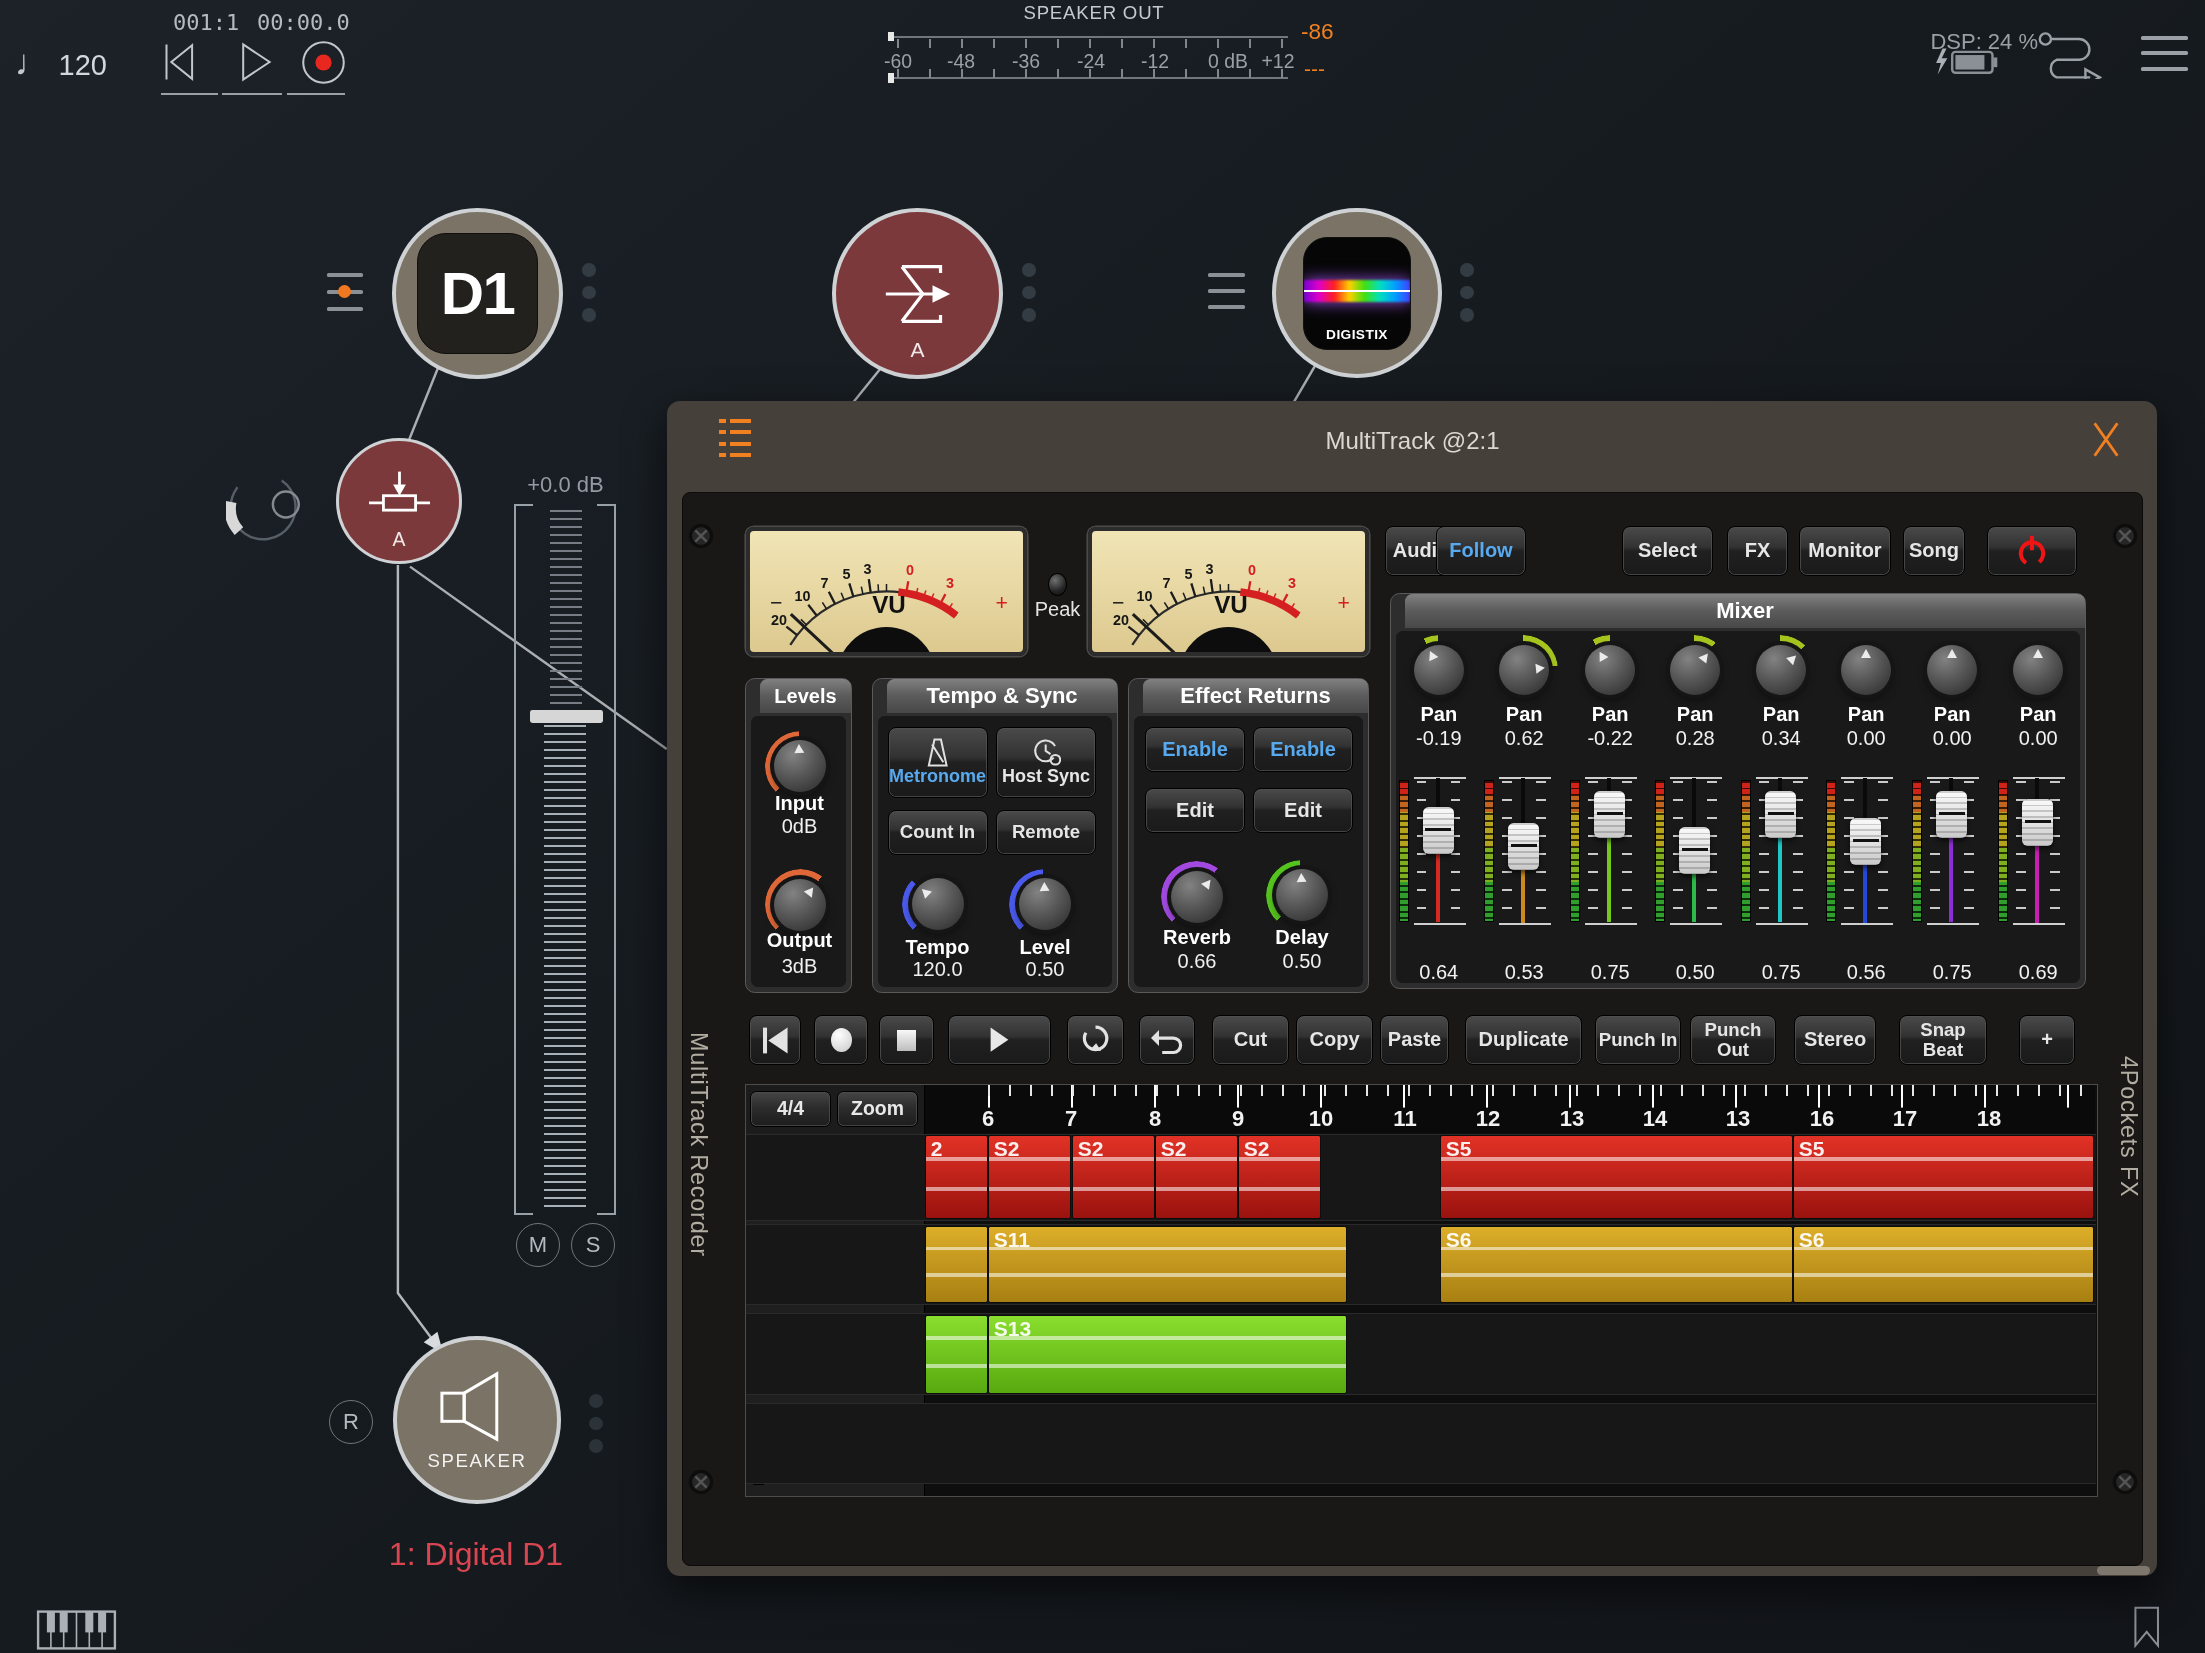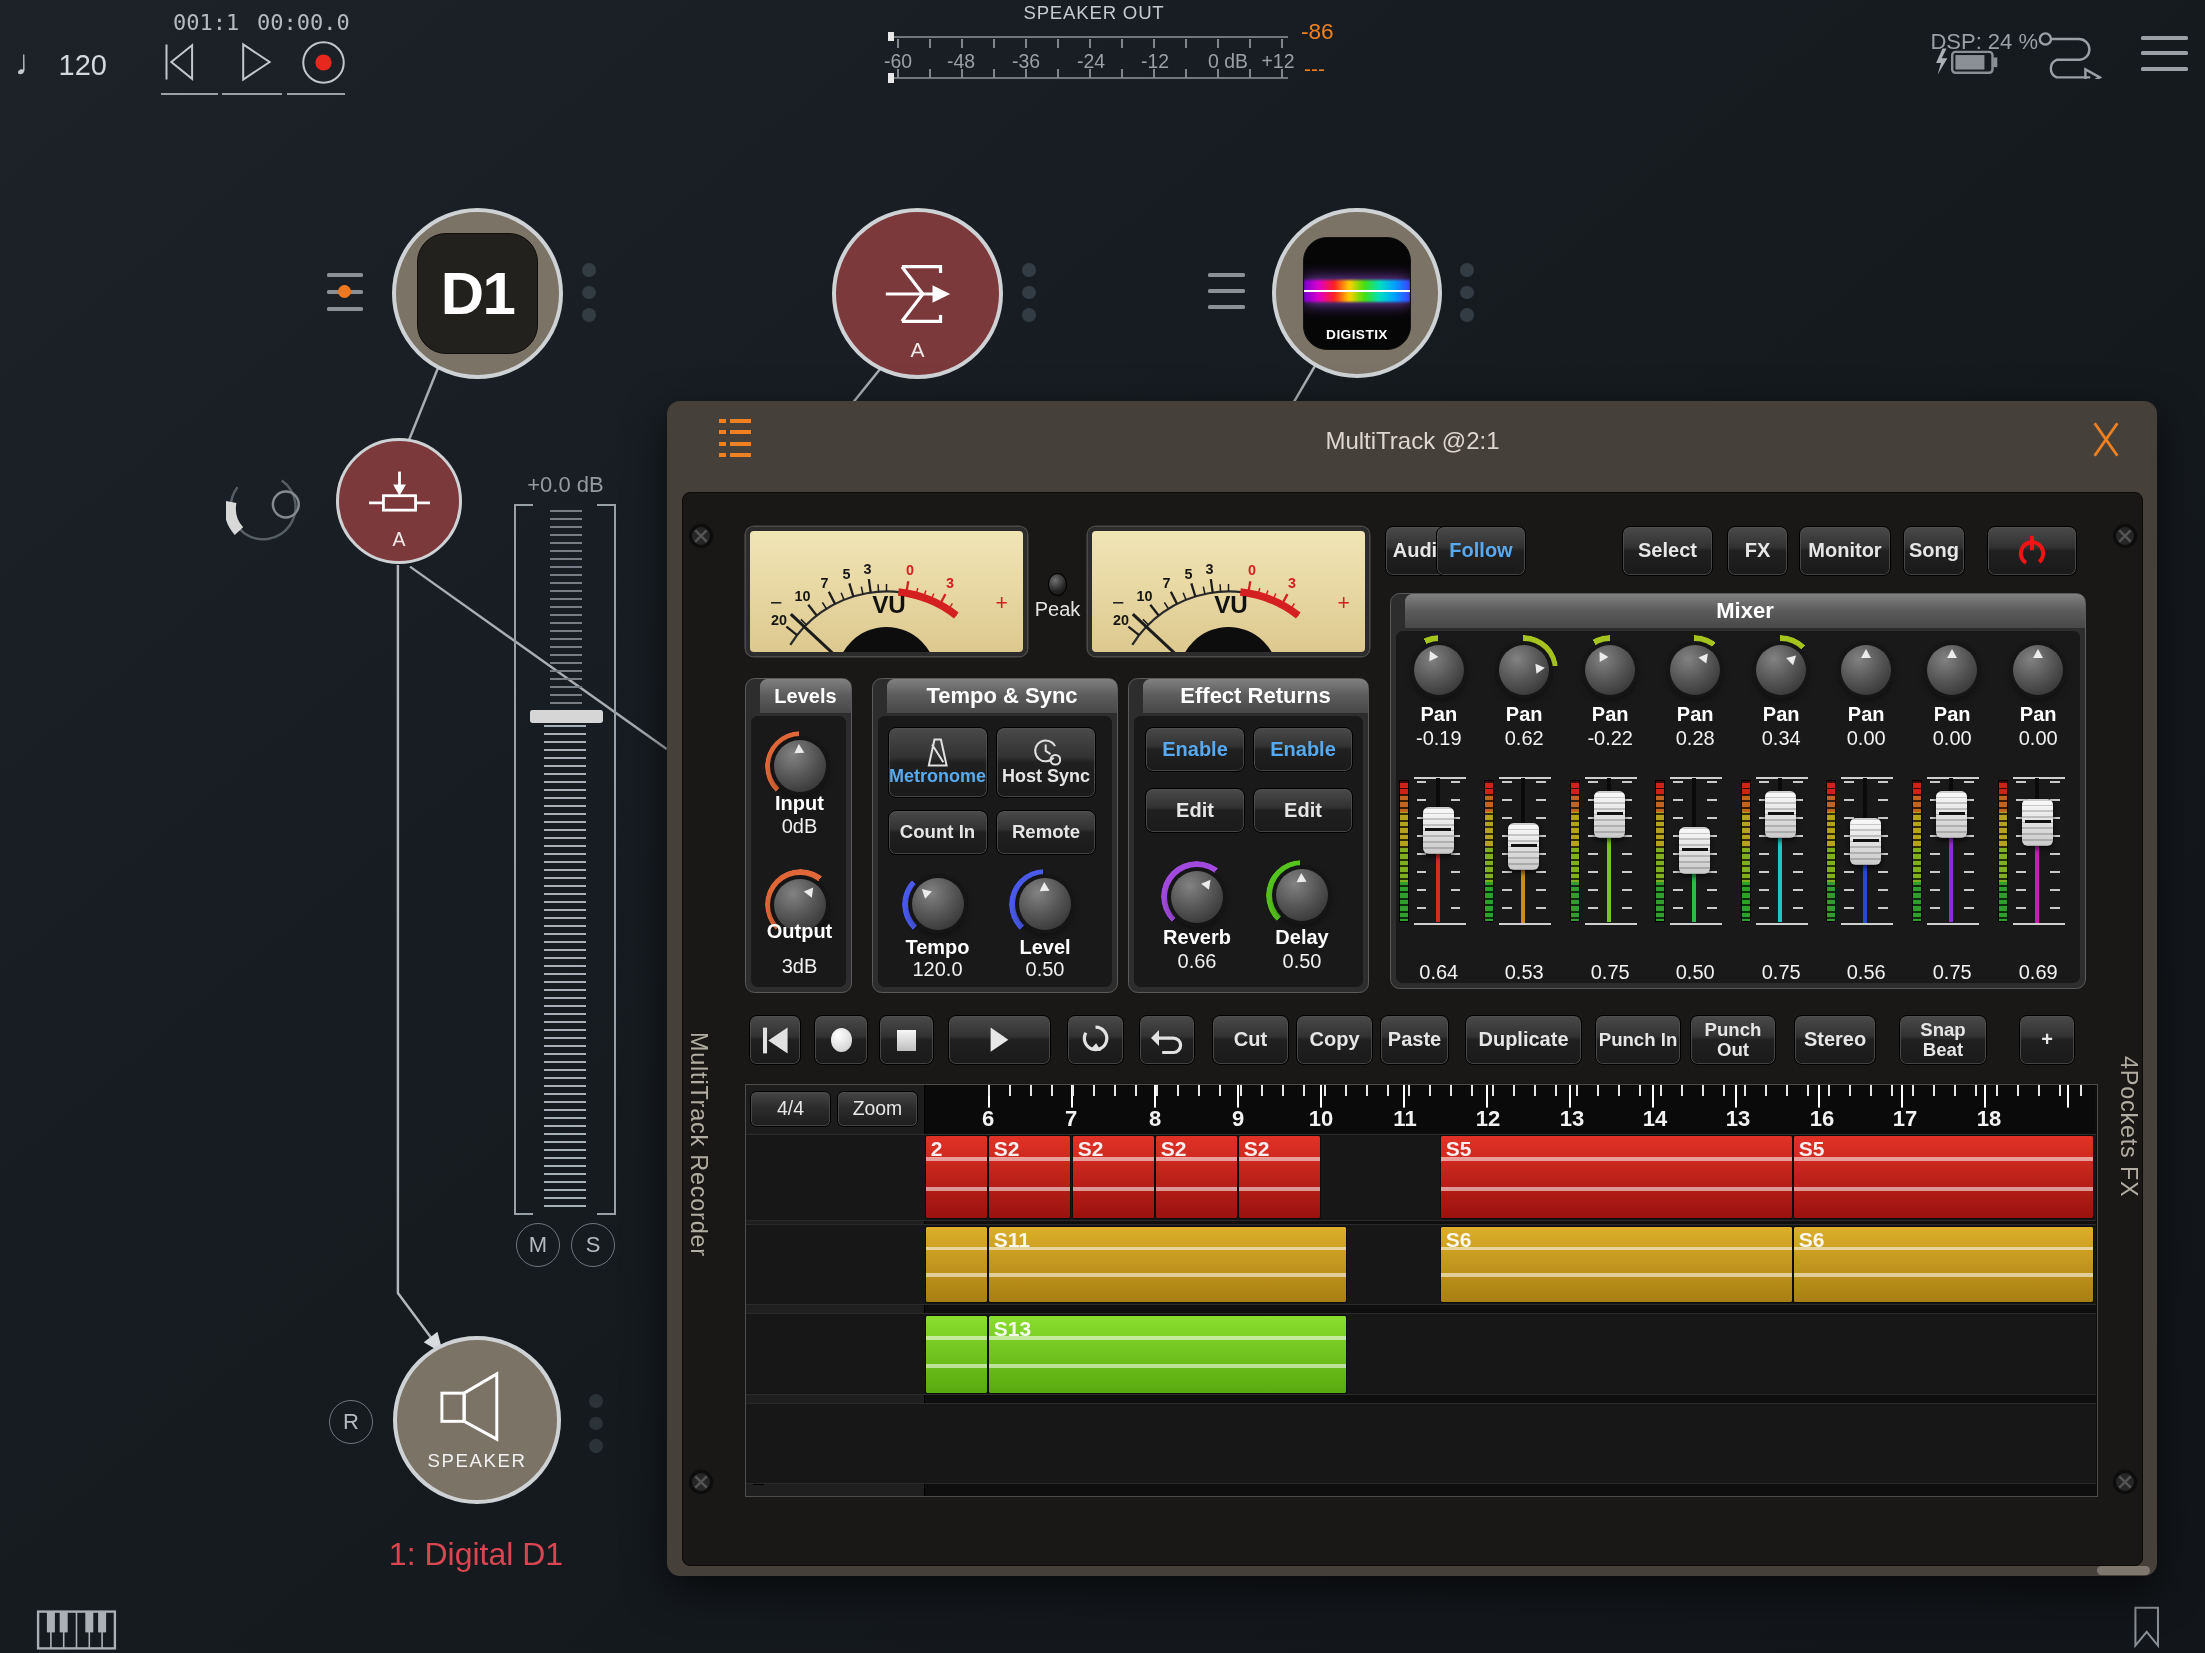--- a/index.html
+++ b/index.html
@@ -17,21 +17,21 @@
 .appicon{width:121px;height:121px;border-radius:29px;background:#23211d;border:1.6px solid #100f0d;display:flex;align-items:center;justify-content:center}
 .ring-circle{position:absolute;border-radius:50%;border:1.6px solid #6e757c;color:#b4bac0;display:flex;align-items:center;justify-content:center;font-size:22px}
 
 #win{position:absolute;left:667px;top:401px;width:1490px;height:1175px;background:#46403a;border-radius:13px;box-shadow:0 14.5px 40px rgba(0,0,0,.6)}
 #win-inner{position:absolute;left:14.5px;top:91px;width:1461px;height:1074px;background:#1a1816;border:1.6px solid #0c0b0a;border-radius:8px}
 .railtext{position:absolute;writing-mode:vertical-rl;color:#b2ada2;font-size:23.4px;letter-spacing:0.8px;display:flex;align-items:center;justify-content:center}
 .screw{position:absolute;width:26px;height:26px}
 
 .btn{position:absolute;display:flex;align-items:center;justify-content:center;text-align:center;line-height:1.08;background:linear-gradient(#4a4a4a 0%,#323232 42%,#202020 50%,#1a1a1a 100%);border:0.8px solid #000;box-shadow:inset 0 0 0 0.8px #525252;border-radius:8px;color:#e6e6e6;font-weight:bold;font-size:20px}
 .btn.blue{color:#58aaf0}
-.tbtn{position:absolute;display:flex;align-items:center;justify-content:center;background:linear-gradient(#464646,#2c2c2c 45%,#1d1d1d);border:0.8px solid #000;box-shadow:inset 0 0 0 0.8px #4e4e4e;border-radius:6.5px;color:#e8e8e8;font-weight:normal;font-size:22px}
+.tbtn{position:absolute;display:flex;align-items:center;justify-content:center;background:linear-gradient(#464646,#2c2c2c 45%,#1d1d1d);border:0.8px solid #000;box-shadow:inset 0 0 0 0.8px #4e4e4e;border-radius:6.5px;color:#e8e8e8;font-weight:bold;font-size:22px}
 
 .panel{position:absolute;background:#2d2d2d;border:1.6px solid #5a5a5c;border-radius:9.7px}
 .phdr{position:absolute;left:14px;right:0;top:0;height:34px;border-radius:7.3px 7.3px 0 0;background:linear-gradient(#818181,#5c5c5c 48%,#484848);color:#fff;font-weight:bold;font-size:22px;display:flex;align-items:center;justify-content:center}
 .pbody{position:absolute;left:4.8px;right:4.8px;top:37px;bottom:4.8px;background:#191919;border-radius:6.5px}
 
 .knob{position:absolute;border-radius:50%;background:radial-gradient(circle at 36% 28%,#828282,#575757 45%,#3d3d3d 75%,#2f2f2f);box-shadow:0 0 0 4px #151515,0 4.8px 8px rgba(0,0,0,.55)}
 .knob .rot{position:absolute;inset:0;display:flex;justify-content:center}
 .knob .tri{margin-top:4px;width:0;height:0;border-left:5.7px solid transparent;border-right:5.7px solid transparent;border-bottom:9px solid #ececec}
 .arc{position:absolute;border-radius:50%;-webkit-mask:radial-gradient(farthest-side,transparent calc(100% - 7.3px),#000 calc(100% - 6.5px));mask:radial-gradient(farthest-side,transparent calc(100% - 7.3px),#000 calc(100% - 6.5px))}
 .klabel{position:absolute;color:#fff;font-weight:bold;font-size:20px;text-align:center}
@@ -582,21 +582,21 @@
         </div>
       </div>
     <div class="klabel" style="left:0;top:113px;width:107px">Input</div>
     <div class="kvalue" style="left:0;top:136px;width:107px">0dB</div>
     <div class="arc" style="left:18.6px;top:190px;width:71px;height:71px;background:conic-gradient(from 225deg,#e06838 0 172deg,transparent 172deg 360deg)"></div>
     <div class="knob" style="left:28px;top:200px;width:52px;height:52px">
         <div class="rot" style="transform:rotate(37deg)">
           <div class="tri"></div>
         </div>
       </div>
-    <div class="klabel" style="left:0;top:241px;width:107px">Output</div>
+    <div class="klabel" style="left:0;top:250px;width:107px">Output</div>
     <div class="kvalue" style="left:0;top:276px;width:107px">3dB</div>
   </div>
 
   <div class="panel" style="left:872px;top:678px;width:246px;height:315px">
     <div class="phdr">Tempo &amp; Sync</div>
     <div class="pbody"></div>
     <div class="btn" style="left:14.5px;top:48px;width:100px;height:71px;flex-direction:column;font-size:18px">
       <svg width="27.4" height="29" viewBox="0 0 34 36">
           <path d="M13 2 H21 L28 34 H6 Z M24 30 L10 8" fill="none" stroke="#e0e0e0" stroke-width="2.5"></path>
         </svg>

